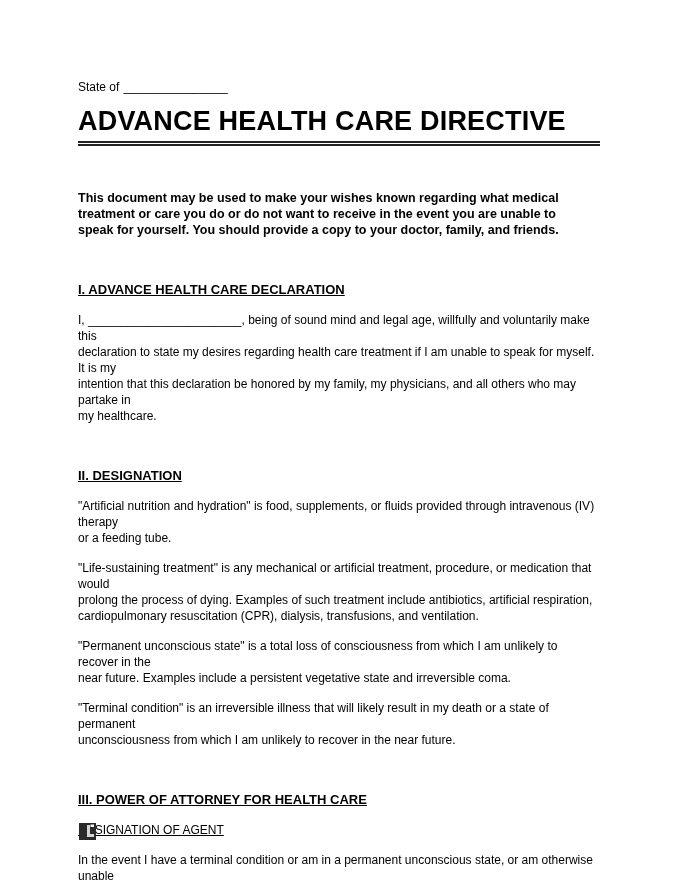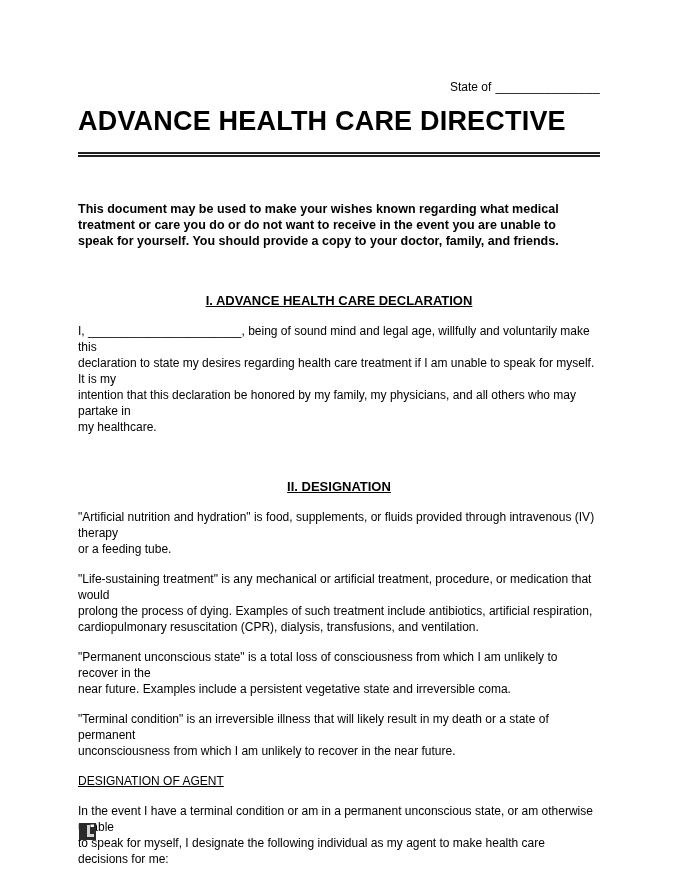--- a/index.html
+++ b/index.html
@@ -12,48 +12,46 @@
     position: relative;
     overflow: hidden;
   }
   .page {
     padding: 79px 80px 0 78px;
   }
   .state-line {
     font-size: 12px;
     line-height: 16px;
     margin: 0 0 10px 0;
-    text-align: right;
   }
   .state-blank { margin-left: 4px; letter-spacing: 0.3px; }
   .doc-title {
     font-size: 27px;
     line-height: 32px;
     font-weight: bold;
     letter-spacing: 0.2px;
     margin: 0 0 44px 0;
-    padding-bottom: 15px;
+    padding-bottom: 4px;
     border-bottom: 5px double #222222;
     white-space: nowrap;
   }
   p.body-para {
     font-size: 12px;
     line-height: 16px;
     margin: 0 4px 14px 0;
     white-space: pre-line;
   }
   p.intro {
     font-weight: bold;
     font-size: 12.5px;
   }
   h2.section-heading {
     font-size: 13px;
     line-height: 16px;
     font-weight: bold;
-    text-align: center;
     text-decoration: underline;
     margin: 44px 0 14px 0;
   }
   .subheading {
     font-size: 12px;
     line-height: 16px;
     text-decoration: underline;
     margin: 0 0 14px 0;
   }
   .logo-mark {
@@ -95,20 +93,21 @@
   <p class="body-para">"Life-sustaining treatment" is any mechanical or artificial treatment, procedure, or medication that would
 prolong the process of dying. Examples of such treatment include antibiotics, artificial respiration,
 cardiopulmonary resuscitation (CPR), dialysis, transfusions, and ventilation.</p>
 
   <p class="body-para">"Permanent unconscious state" is a total loss of consciousness from which I am unlikely to recover in the
 near future. Examples include a persistent vegetative state and irreversible coma.</p>
 
   <p class="body-para">"Terminal condition" is an irreversible illness that will likely result in my death or a state of permanent
 unconsciousness from which I am unlikely to recover in the near future.</p>
 
+  <h2 class="section-heading">III. POWER OF ATTORNEY FOR HEALTH CARE</h2>
 
   <div class="subheading">DESIGNATION OF AGENT</div>
 
   <p class="body-para">In the event I have a terminal condition or am in a permanent unconscious state, or am otherwise unable
 to speak for myself, I designate the following individual as my agent to make health care decisions for me:</p>
 
 </div>
 
 <div class="logo-mark">
   <svg width="17" height="17" viewBox="0 0 17 17">

